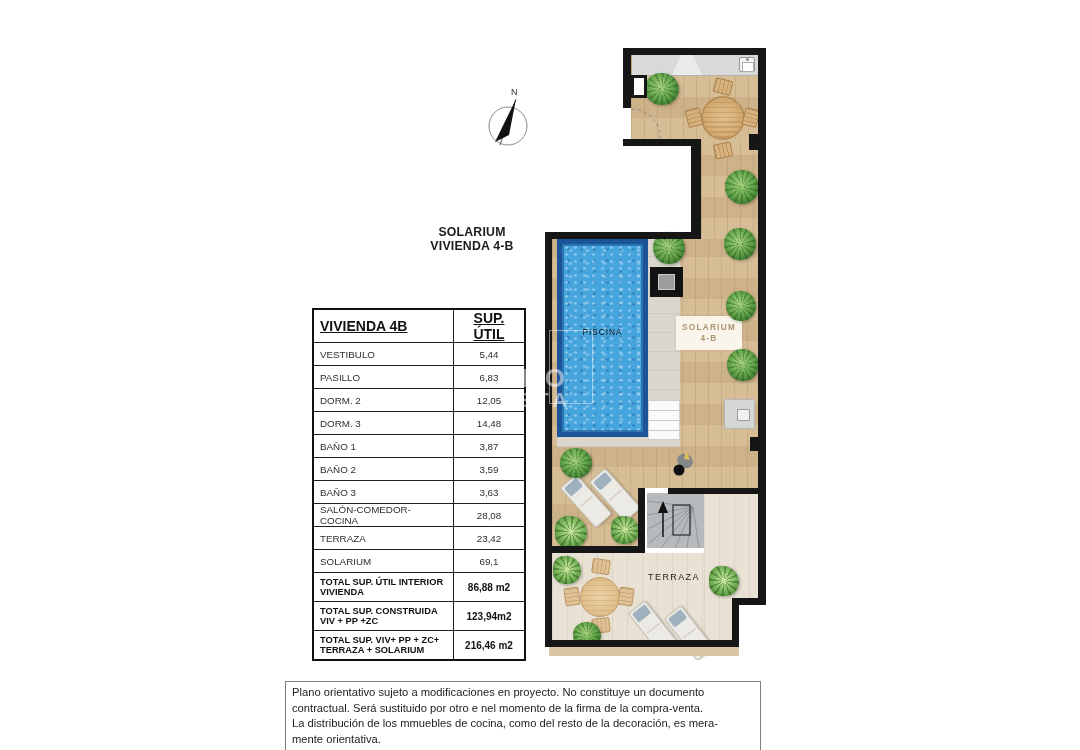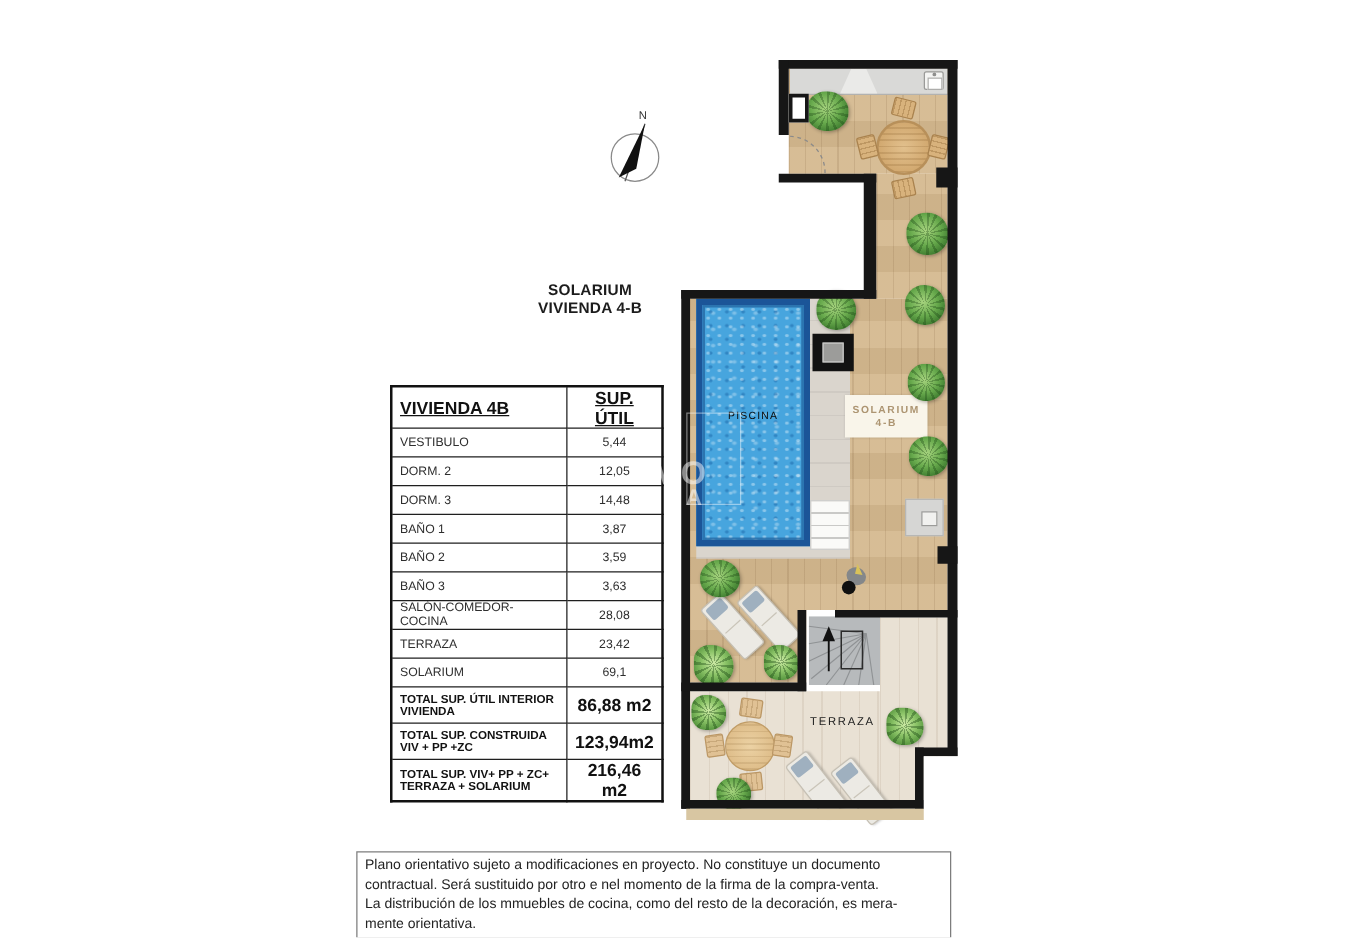--- a/index.html
+++ b/index.html
@@ -13,21 +13,21 @@
 
   
   #surface-table{left:312px;top:308px;border-collapse:collapse;background:#fff;}
   #surface-table td{border:1.5px solid #1f1f1f;padding:0 6px;vertical-align:middle;}
   #surface-table{border:2.5px solid #111;}
   td.c-name{width:127px;font-size:9.8px;color:#2e2e2e;height:22px;}
   td.c-val{width:58px;text-align:center;font-size:9.8px;color:#2e2e2e;}
   tr.hdr td{font-weight:bold;font-size:14px;color:#111;text-decoration:underline;}
   tr.tot td{font-weight:bold;color:#111;height:28px;}
   tr.tot td.c-name{font-size:9.3px;line-height:10.5px;white-space:pre-line;}
-  tr.tot td.c-val{font-size:14px;}
+  tr.tot td.c-val{font-size:10px;}
 
   
   #disclaimer{left:285px;top:681px;width:462px;border:1px solid #7d7d7d;background:#fff;
               padding:3px 6px;font-size:11.2px;line-height:15.6px;white-space:pre-line;color:#222;}
 
   
   #plan{left:543px;top:48px;width:226px;height:612px;}
   .wall{position:absolute;background:#161616;}
   .wood{position:absolute;background:
         repeating-linear-gradient(90deg,rgba(101,67,33,.13) 0 1px,rgba(0,0,0,0) 1px 13px),
@@ -99,21 +99,21 @@
   .chair.light{background:repeating-linear-gradient(90deg,rgba(130,95,45,.25) 0 1px,rgba(0,0,0,0) 1px 4px),#e0c194;
         border-color:#bb9765;}
   .lounger{position:absolute;width:20px;height:52px;background:#eceae4;border:1px solid #c6c0b4;
         border-radius:3px;box-shadow:1px 1px 2px rgba(0,0,0,.2);}
   .lounger .pillow{position:absolute;left:2px;right:2px;top:2px;height:11px;background:#9fb0bf;border-radius:2px;}
   .lounger .fold{position:absolute;left:2px;right:2px;top:26px;height:1px;background:#c9c4b8;}
 
   #watermark-frame{left:549px;top:330px;width:42px;height:72px;border:1.5px solid rgba(255,255,255,.45);}
   .wm-text{position:absolute;color:rgba(255,255,255,.5);font-weight:bold;}
   #wm-line1{left:521px;top:363px;font-size:26px;letter-spacing:2px;}
-  #wm-line2{left:517px;top:388px;font-size:18px;letter-spacing:5px;}
+  #wm-line2{left:517px;top:388px;font-size:21px;letter-spacing:5px;}
 
   #compass{left:478px;top:84px;}
   #compass text{font-size:9px;font-family:"Liberation Sans",sans-serif;fill:#333;}
 </style>
 </head>
 <body>
 
 <div id="canvas">
 
   <svg id="compass" class="abs" width="62" height="80" viewBox="0 0 62 80">
@@ -128,20 +128,24 @@
 
   <table id="surface-table" class="abs">
     <tbody>
         <tr class="hdr">
       <td class="c-name">VIVIENDA 4B</td>
       <td class="c-val">SUP. ÚTIL</td>
     </tr>
     <tr>
           <td class="c-name">VESTIBULO</td>
           <td class="c-val">5,44</td>
+        </tr>
+    <tr>
+          <td class="c-name">PASILLO</td>
+          <td class="c-val">6,83</td>
         </tr>
     <tr>
           <td class="c-name">DORM. 2</td>
           <td class="c-val">12,05</td>
         </tr>
     <tr>
           <td class="c-name">DORM. 3</td>
           <td class="c-val">14,48</td>
         </tr>
     <tr>

